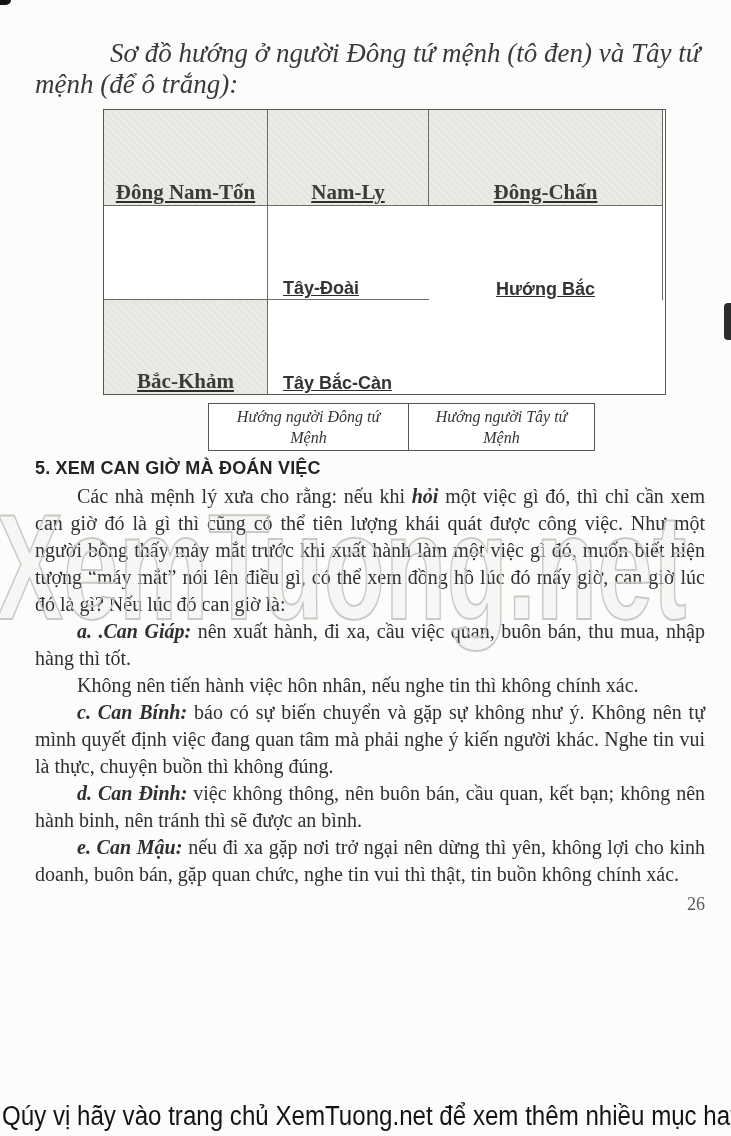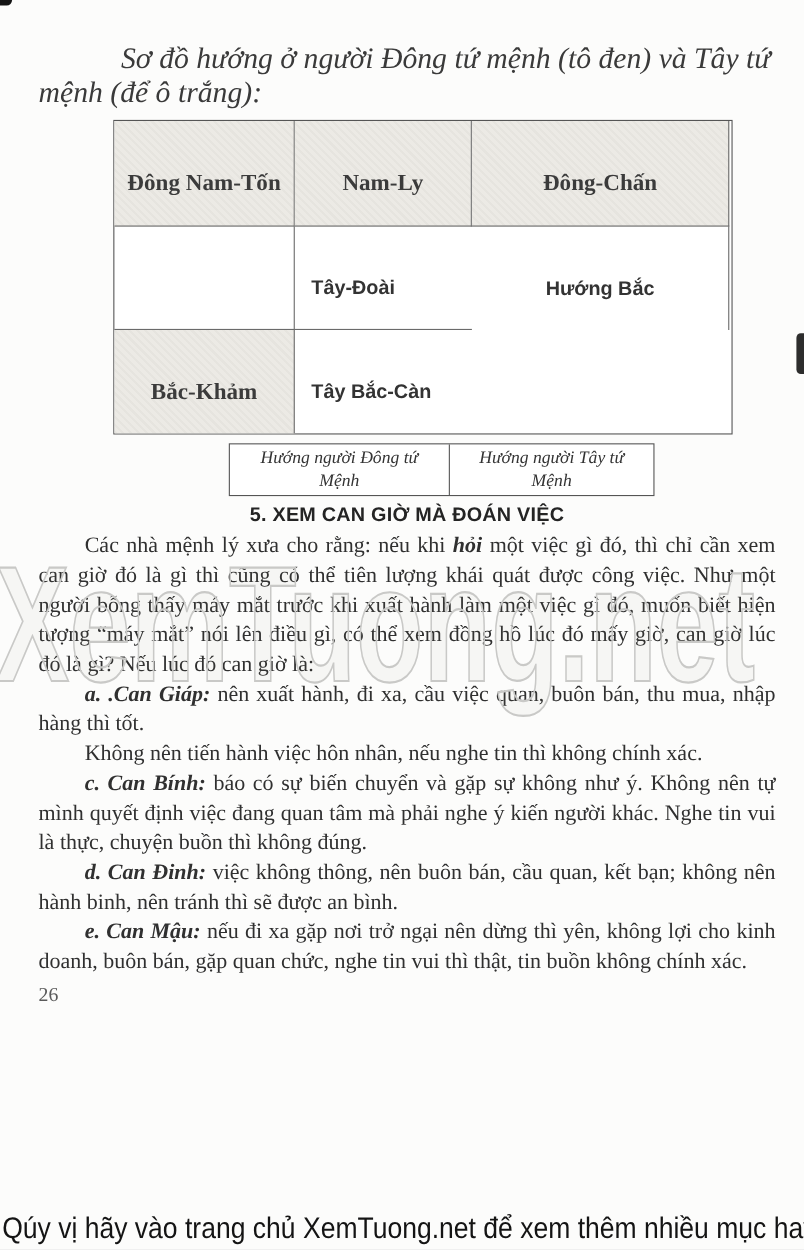--- a/index.html
+++ b/index.html
@@ -19,21 +19,21 @@
   
   .compass {
     margin:9px 0 0 68px; width:561px; box-sizing:content-box;
     border:1px solid #555; display:grid;
     grid-template-columns:164px 161px 234px;
     grid-template-rows:96px 94px 94px;
     background:#fff;
   }
   .cell {
     box-sizing:border-box; border-right:1px solid #6a6a6a; border-bottom:1px solid #6a6a6a;
-    display:flex; justify-content:center; align-items:center; padding-top:18px;
+    display:flex; justify-content:center; align-items:flex-end; padding-top:18px;text-decoration:underline;
   }
   .cell.col3 { border-right:none; justify-content:flex-start; padding-left:15px; }
   .cell.row3 { border-bottom:none; }
   .cell.shaded {
     background:#eceae5;
     background-image:repeating-linear-gradient(45deg, rgba(120,120,110,0.05) 0 2px, rgba(0,0,0,0) 2px 5px);
   }
   .serif-label { font-family:"Liberation Serif", serif; font-weight:bold; font-size:21px; color:#3b3b3b; }
   .sans-label  { font-family:"Liberation Sans", sans-serif; font-weight:bold; font-size:18px; color:#333; }
 
@@ -43,35 +43,35 @@
     display:grid; grid-template-columns:200px 185px; box-sizing:content-box; background:#fff;
   }
   .legend-cell {
     box-sizing:border-box; border-right:1px solid #555; text-align:center;
     font-size:16px; line-height:21px; padding:2px 18px 0 18px; color:#333;font-style:italic;
   }
   .legend-cell:last-child { border-right:none; }
 
   
   .section-heading {
-    margin:5px 0 0 0; text-align:center;
+    margin:5px 0 0 0; text-align:left;
     font-family:"Liberation Sans", sans-serif; font-weight:bold; font-size:18px;
     line-height:24px; color:#242424; letter-spacing:0.2px;
   }
 
   
   .body-p {
     margin:0; font-size:20px; line-height:27px; text-align:justify;
     text-indent:42px; color:#303030;
   }
   .body-p.first { margin-top:3px; }
   .lead, .bi { font-weight:bold; font-style:italic; }
 
   .page-number {
-    margin:6px 0 0 0; text-align:left; font-size:18px; color:#5a5a5a;
+    margin:6px 0 0 0; text-align:right; font-size:18px; color:#5a5a5a;
   }
 
   
   .watermark {
     position:absolute; top:492px; left:-4px; z-index:5;
     font-family:"Liberation Sans", sans-serif; font-weight:bold;
     font-size:150px; line-height:150px; white-space:nowrap;
     color:rgba(130,130,125,0.05);
     -webkit-text-stroke:2px #c9c9c7;
     transform:scaleX(0.67); transform-origin:left top;

